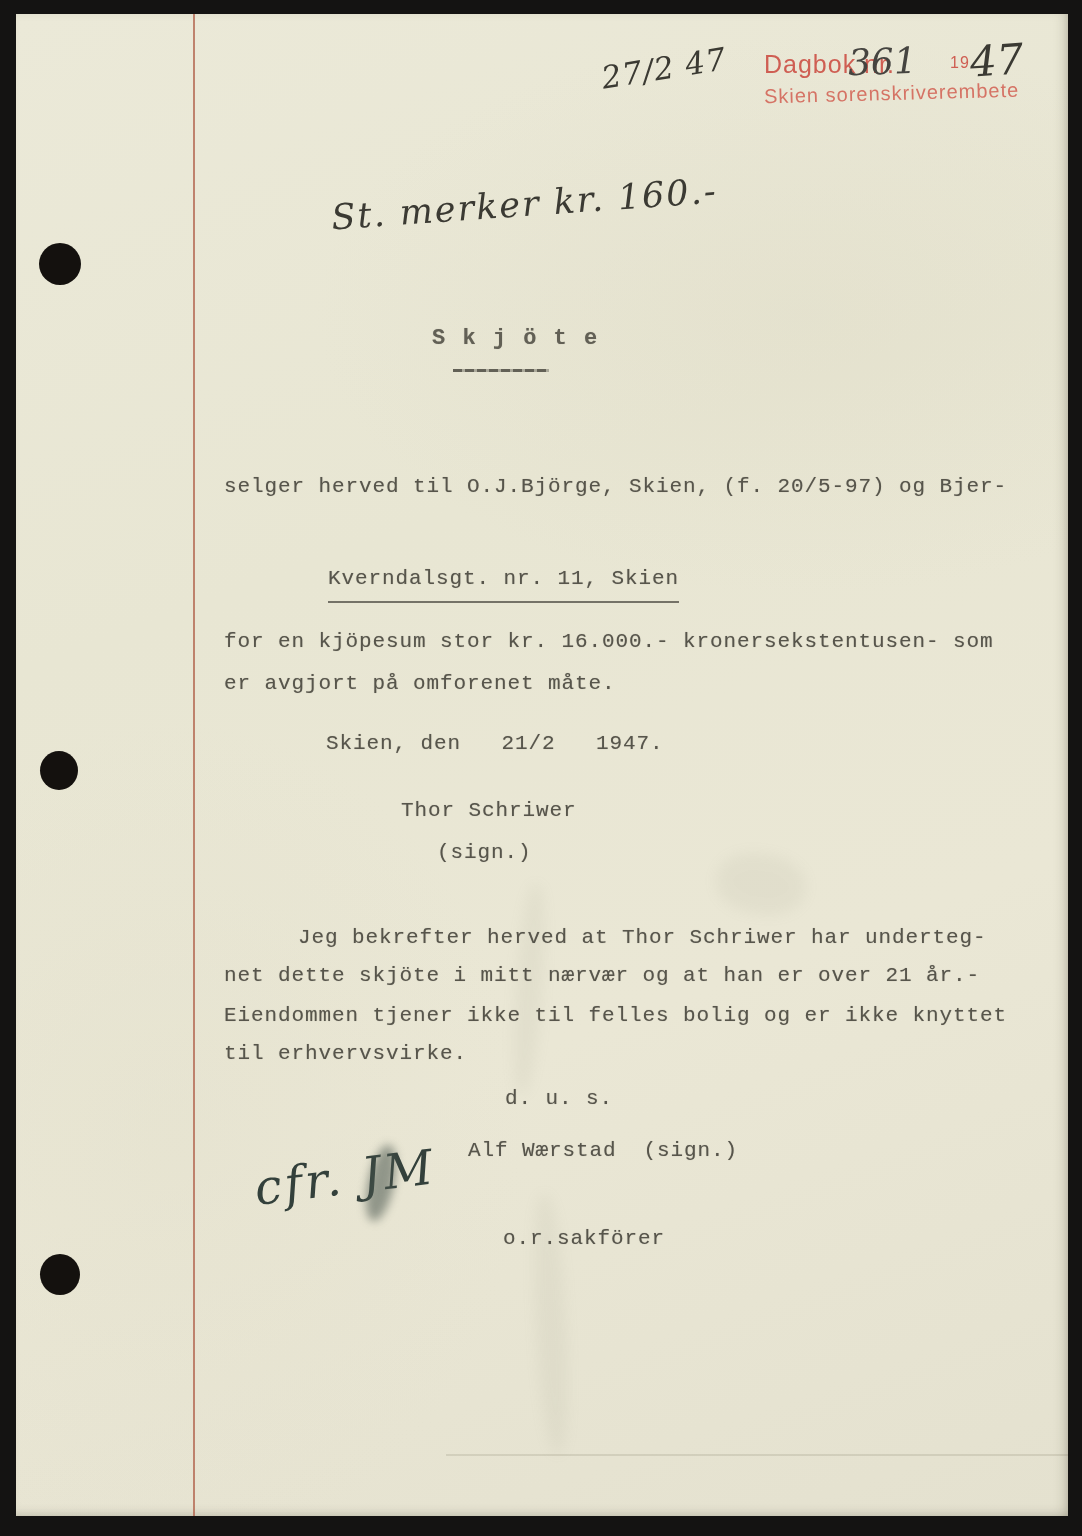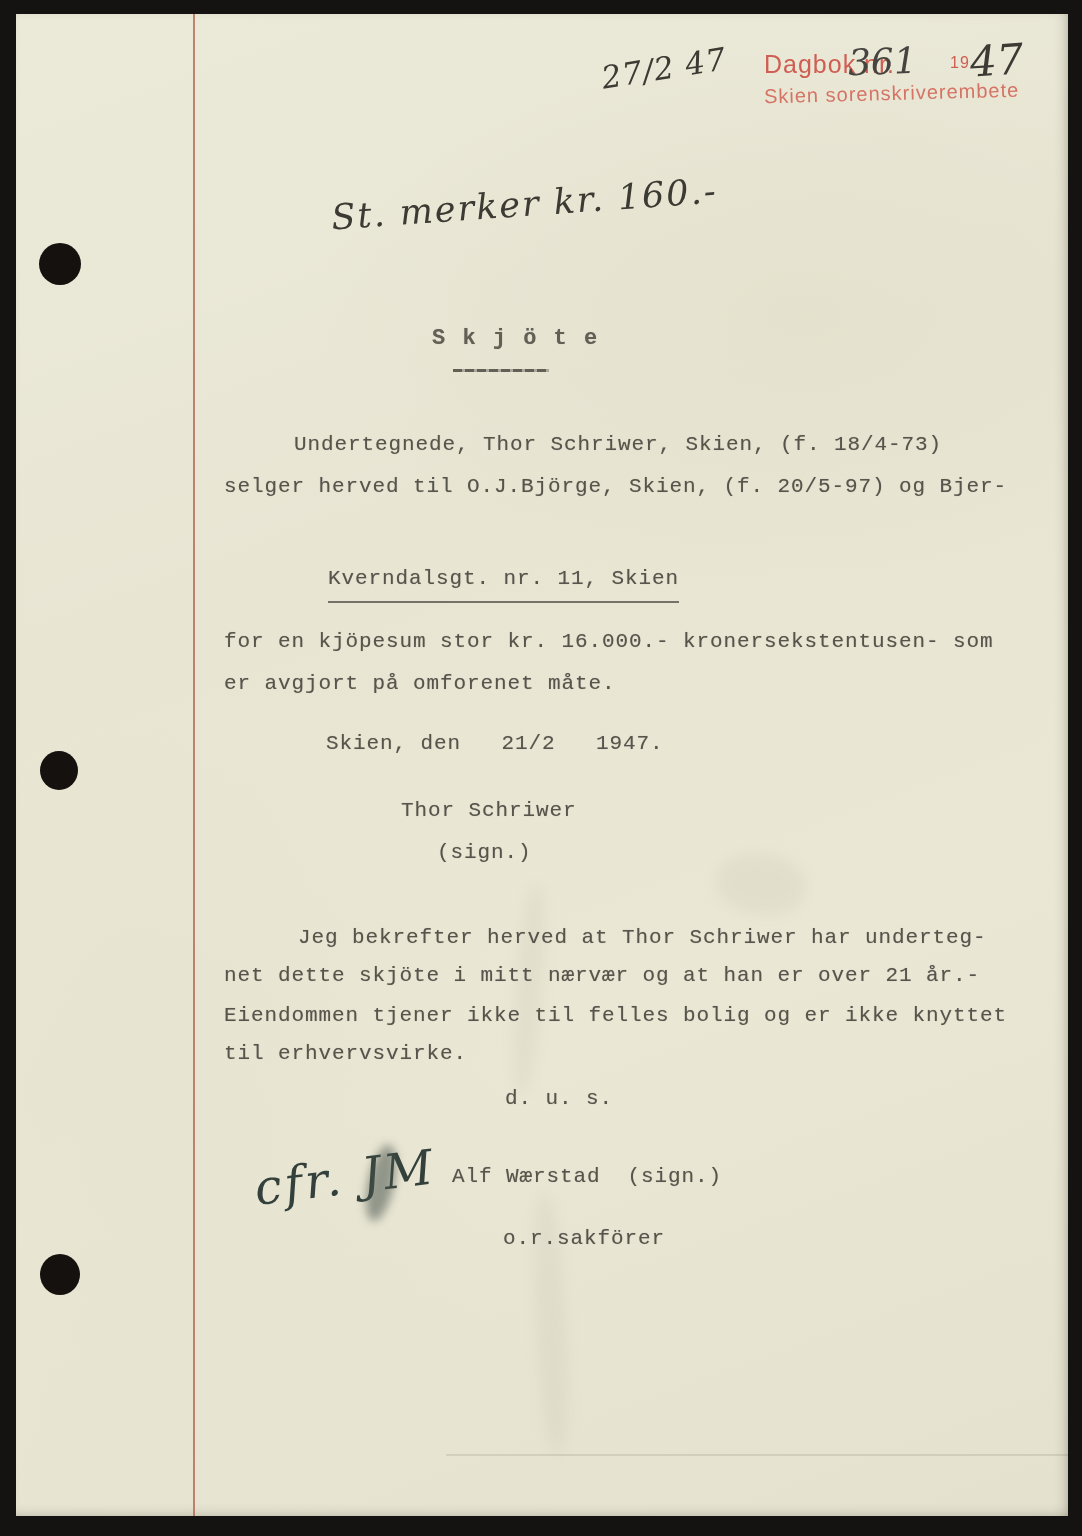--- a/index.html
+++ b/index.html
@@ -167,38 +167,37 @@
   <span class="journal-number" style="position:absolute;">361</span>
   <span class="stamp year-printed">19</span>
   <span class="year-written" style="position:absolute;">47</span>
   <span class="stamp office-stamp">Skien sorenskriverembete</span>
 
   <span class="hand fee-note">St. merker kr. 160.-</span>
 
   <span class="tw deed-title" style="left:416px; top:312px;">S k j ö t e</span>
   <div class="title-underline"></div>
 
-  <span class="tw" style="left:278px; top:419px;">Undertegnede, Thor Schriwer, Skien, (f. 18/4-73)</span>
   <span class="tw" style="left:208px; top:461px;">selger herved til O.J.Björge, Skien, (f. 20/5-97) og Bjer-</span>
 
   <span class="tw underlined" style="left:312px; top:553px;">Kverndalsgt. nr. 11, Skien</span>
 
   <span class="tw" style="left:208px; top:616px;">for en kjöpesum stor kr. 16.000.- kronersekstentusen- som</span>
   <span class="tw" style="left:208px; top:658px;">er avgjort på omforenet måte.</span>
 
   <span class="tw" style="left:310px; top:718px;">Skien, den   21/2   1947.</span>
 
   <span class="tw" style="left:385px; top:785px;">Thor Schriwer</span>
   <span class="tw" style="left:421px; top:827px;">(sign.)</span>
 
   <span class="tw" style="left:282px; top:912px;">Jeg bekrefter herved at Thor Schriwer har underteg-</span>
   <span class="tw" style="left:208px; top:950px;">net dette skjöte i mitt nærvær og at han er over 21 år.-</span>
   <span class="tw" style="left:208px; top:990px;">Eiendommen tjener ikke til felles bolig og er ikke knyttet</span>
   <span class="tw" style="left:208px; top:1028px;">til erhvervsvirke.</span>
 
   <span class="tw" style="left:489px; top:1073px;">d. u. s.</span>
-  <span class="tw" style="left:436px; top:1125px;margin-top:26px;">Alf Wærstad  (sign.)</span>
+  <span class="tw" style="left:452px; top:1125px;">Alf Wærstad  (sign.)</span>
   <span class="tw" style="left:487px; top:1198px;margin-top:15px;">o.r.sakförer</span>
 
   <span class="hand clerk-sign">cfr. JM</span>
   <div class="smudge"></div>
 
 </div>
 
 </body></html>

